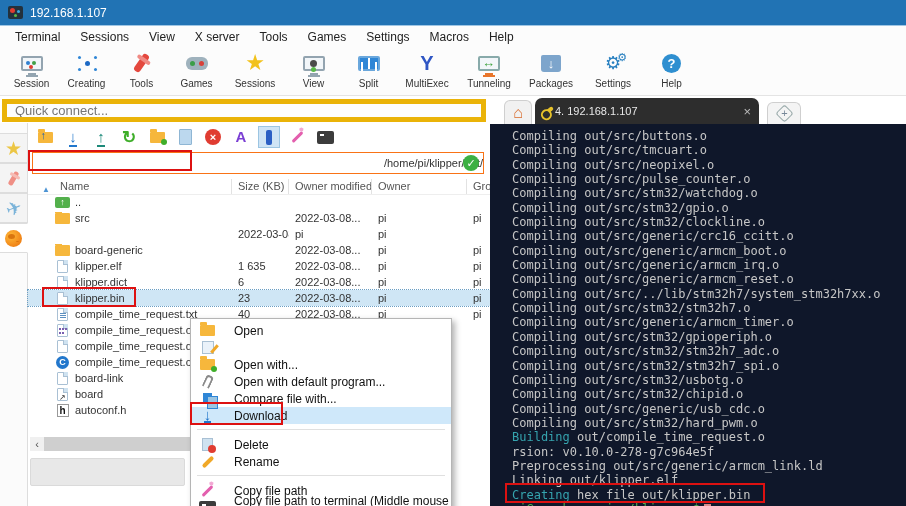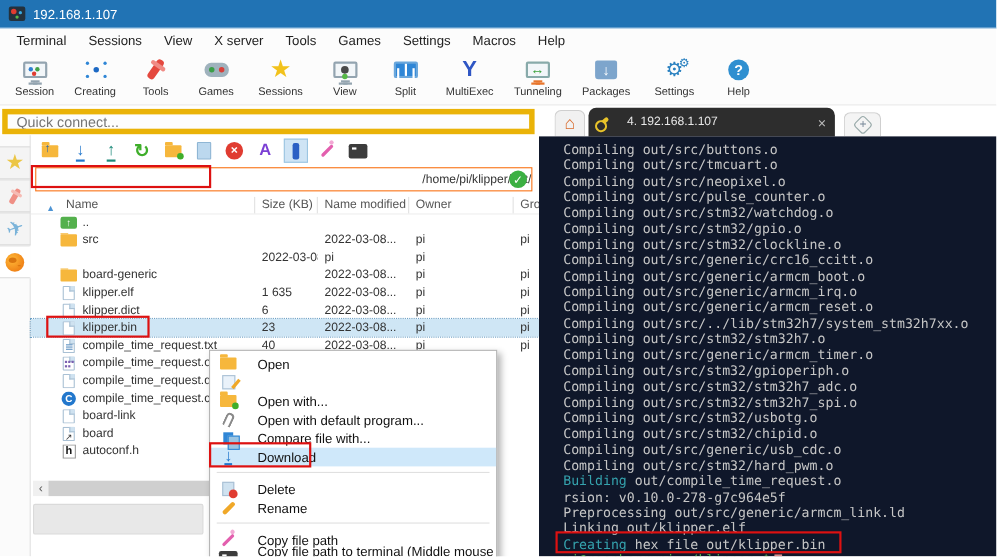--- a/index.html
+++ b/index.html
@@ -126,21 +126,21 @@
   .cmp::after { content:""; position:absolute; left:4px; top:3px; width:9px; height:11px; background:#9cc5e2; border:1px solid #2f86d6; }
   .del-doc { width:11px; height:13px; background:#cfe2f0; border:1px solid #a9c0d4; position:relative; }
   .del-doc::after { content:""; position:absolute; right:-4px; bottom:-3px; width:8px; height:8px; border-radius:50%; background:#e03c31; }
   .pencil-or { width:4px; height:14px; background:#f0a828; border-radius:2px; transform:rotate(45deg); }
 
   
   .right-pane { position:absolute; left:490px; top:96px; width:416px; height:410px; background:#fff; }
   .tabbar { position:absolute; left:0; top:0; width:416px; height:28px; display:flex; align-items:flex-end; }
   .home-tab { width:28px; height:24px; background:#f1f1f1; border:1px solid #cfcfcf; border-bottom:none; border-radius:6px 6px 0 0; margin-left:14px; display:flex; align-items:center; justify-content:center; }
   .home-glyph { color:#d86a2a; font-size:16px; font-weight:bold; line-height:14px; }
-  .term-tab { width:224px; height:26px; background:#2d2d2d; border-radius:7px 7px 0 0; margin-left:3px; display:flex; align-items:center; padding:0 8px; gap:16px; }
+  .term-tab { width:224px; height:26px; background:#2d2d2d; border-radius:7px 7px 0 0; margin-left:3px; display:flex; align-items:center; padding:0 8px; gap:1px; }
   .key-ic { width:11px; height:4px; background:#e8c32a; border-radius:2px; position:relative; transform:rotate(-40deg); }
   .key-ic::before { content:""; position:absolute; left:-4px; top:-2px; width:7px; height:7px; border:2px solid #e8c32a; border-radius:50%; background:#2d2d2d; }
   .term-tab .tlabel { color:#e8e8e8; font-size:11px; flex:1; white-space:nowrap; overflow:hidden; }
   .tab-close { color:#bbb; font-size:13px; line-height:13px; }
   .newtab { width:34px; height:22px; background:#f4f4f4; border:1px solid #cfcfcf; border-bottom:none; border-radius:6px 6px 0 0; margin-left:8px; display:flex; align-items:center; justify-content:center; }
   .newtab-ic { width:13px; height:13px; border:1px solid #9aa; border-radius:3px; color:#789; font-size:11px; line-height:11px; text-align:center; transform:rotate(45deg); }
   .newtab-ic span { display:block; transform:rotate(-45deg); }
   .term { position:absolute; left:0; top:28px; width:416px; height:382px; background:#0f172a; padding:5px 0 0 22px; overflow:hidden; }
   .tl { height:14.35px; line-height:14.35px; font-family:"DejaVu Sans Mono", monospace; font-size:12px; color:#c6c6c6; white-space:pre; }
   .tl .cy { color:#35a3ae; }
@@ -316,21 +316,21 @@
         </div>
 
       <div class="path-row">
         <input class="path-input" readonly="" value="/home/pi/klipper/out/" style="">
         <div class="check-ok">✓</div>
       </div>
 
       <div class="thead tgrid">
           <div class="th"><span class="sort-arrow">▲</span>Name</div>
           <div class="th">Size (KB)</div>
-          <div class="th">Name modified</div>
+          <div class="th">Owner modified</div>
           <div class="th">Owner</div>
           <div class="th">Gro</div>
         </div>
       <div class="files">
           <div class="frow tgrid">
             <div class="cell name-cell">
               <div class="f-ic">
                 <div class="parent-ic">↑</div>
               </div>
               <span>..</span>

